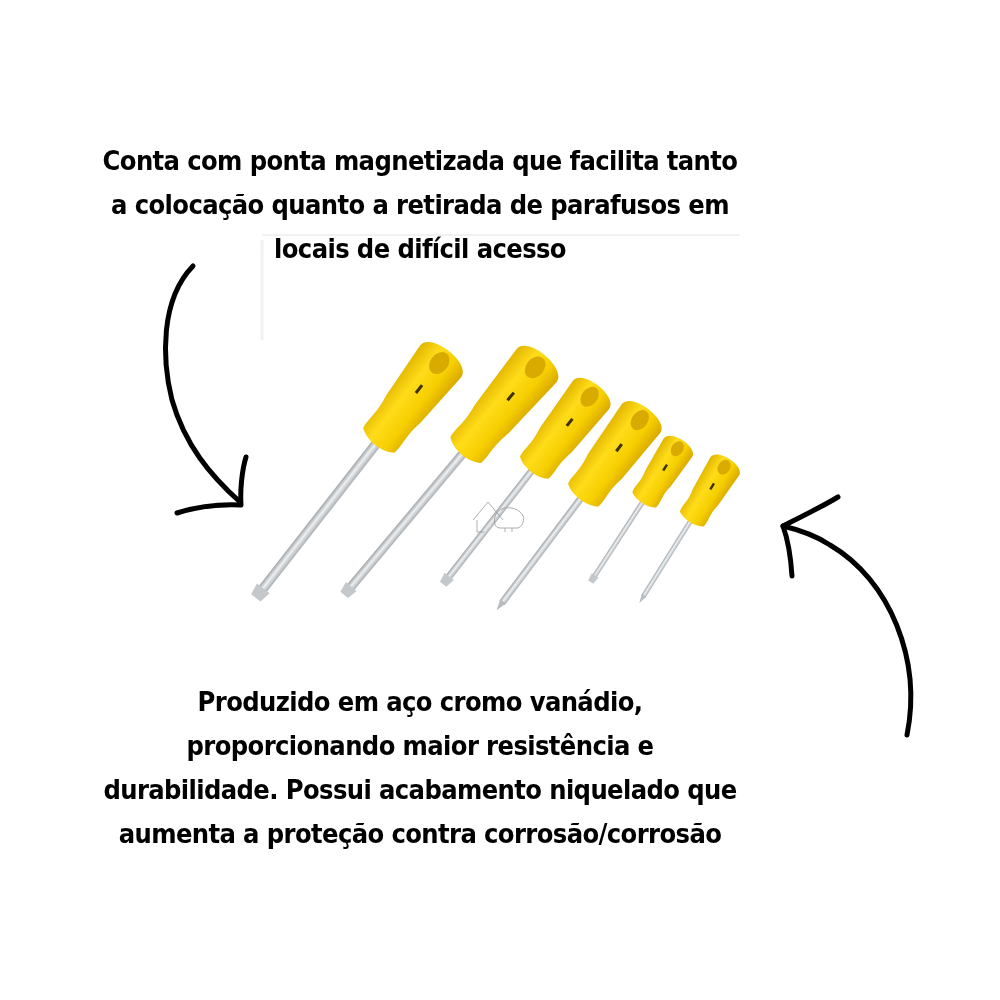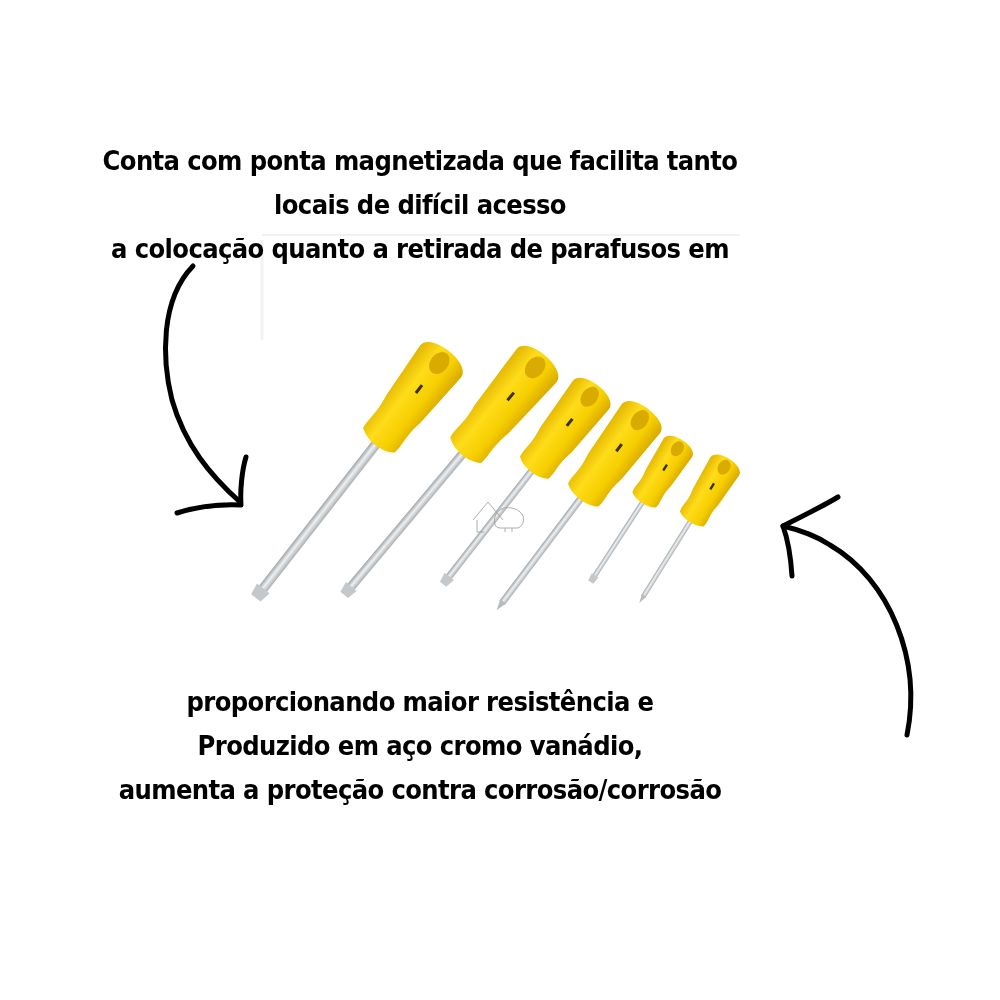--- a/index.html
+++ b/index.html
@@ -134,27 +134,28 @@
   <g fill="none" stroke="#9a9a9a" stroke-width="1" opacity="0.8">
     <path d="M473,520 L488,502 L503,520"></path>
     <path d="M477,520 L477,532 L484,532"></path>
     <path d="M496,514 C500,506 514,506 520,512 C526,516 524,526 518,528 L500,528 C494,528 493,520 496,514 Z"></path>
     <path d="M505,528 L505,532 M512,528 L512,532"></path>
   </g>
 </svg>
 
 <div class="caption" id="caption-top">
   <span class="line">Conta com ponta magnetizada que facilita tanto</span>
+  <span class="line">a colocação quanto a retirada de parafusos em</span>
   <span class="line">locais de difícil acesso</span>
-  <span class="line">a colocação quanto a retirada de parafusos em</span>
 </div>
 
 <div class="caption" id="caption-bottom">
+  <span class="line">Produzido em aço cromo vanádio,</span>
   <span class="line">proporcionando maior resistência e</span>
-  <span class="line">Produzido em aço cromo vanádio,</span>
+  <span class="line">durabilidade. Possui acabamento niquelado que</span>
   <span class="line">aumenta a proteção contra corrosão/corrosão</span>
 </div>
 
 <svg class="arrow" viewBox="0 0 1000 1000" xmlns="http://www.w3.org/2000/svg">
   <path d="M193,266 C160,300 162,360 172,400 C185,445 210,475 240,502" fill="none" stroke="#000" stroke-width="5" stroke-linecap="round"></path>
   <path d="M246,457 C242,470 240,490 241,505 C220,504 196,507 177,513" fill="none" stroke="#000" stroke-width="5" stroke-linecap="round" stroke-linejoin="round"></path>
 </svg>
 
 <svg class="arrow" viewBox="0 0 1000 1000" xmlns="http://www.w3.org/2000/svg">
   <path d="M907,735 C922,660 890,580 830,545 C815,535 800,530 783,526" fill="none" stroke="#000" stroke-width="5" stroke-linecap="round"></path>

